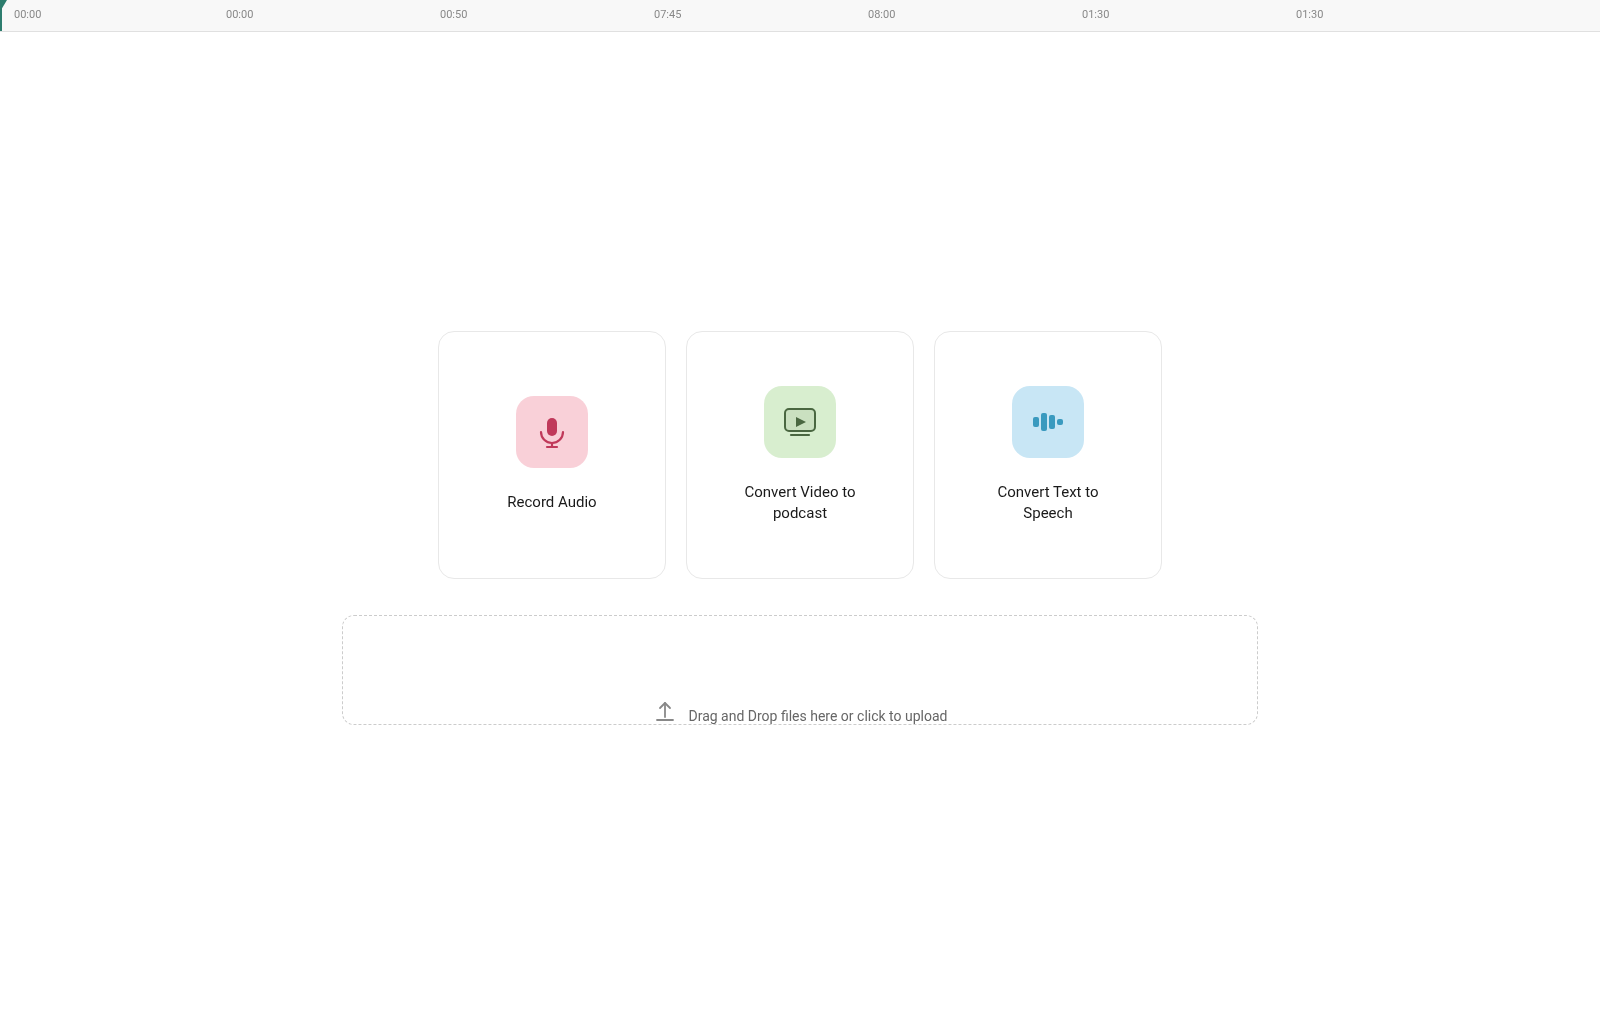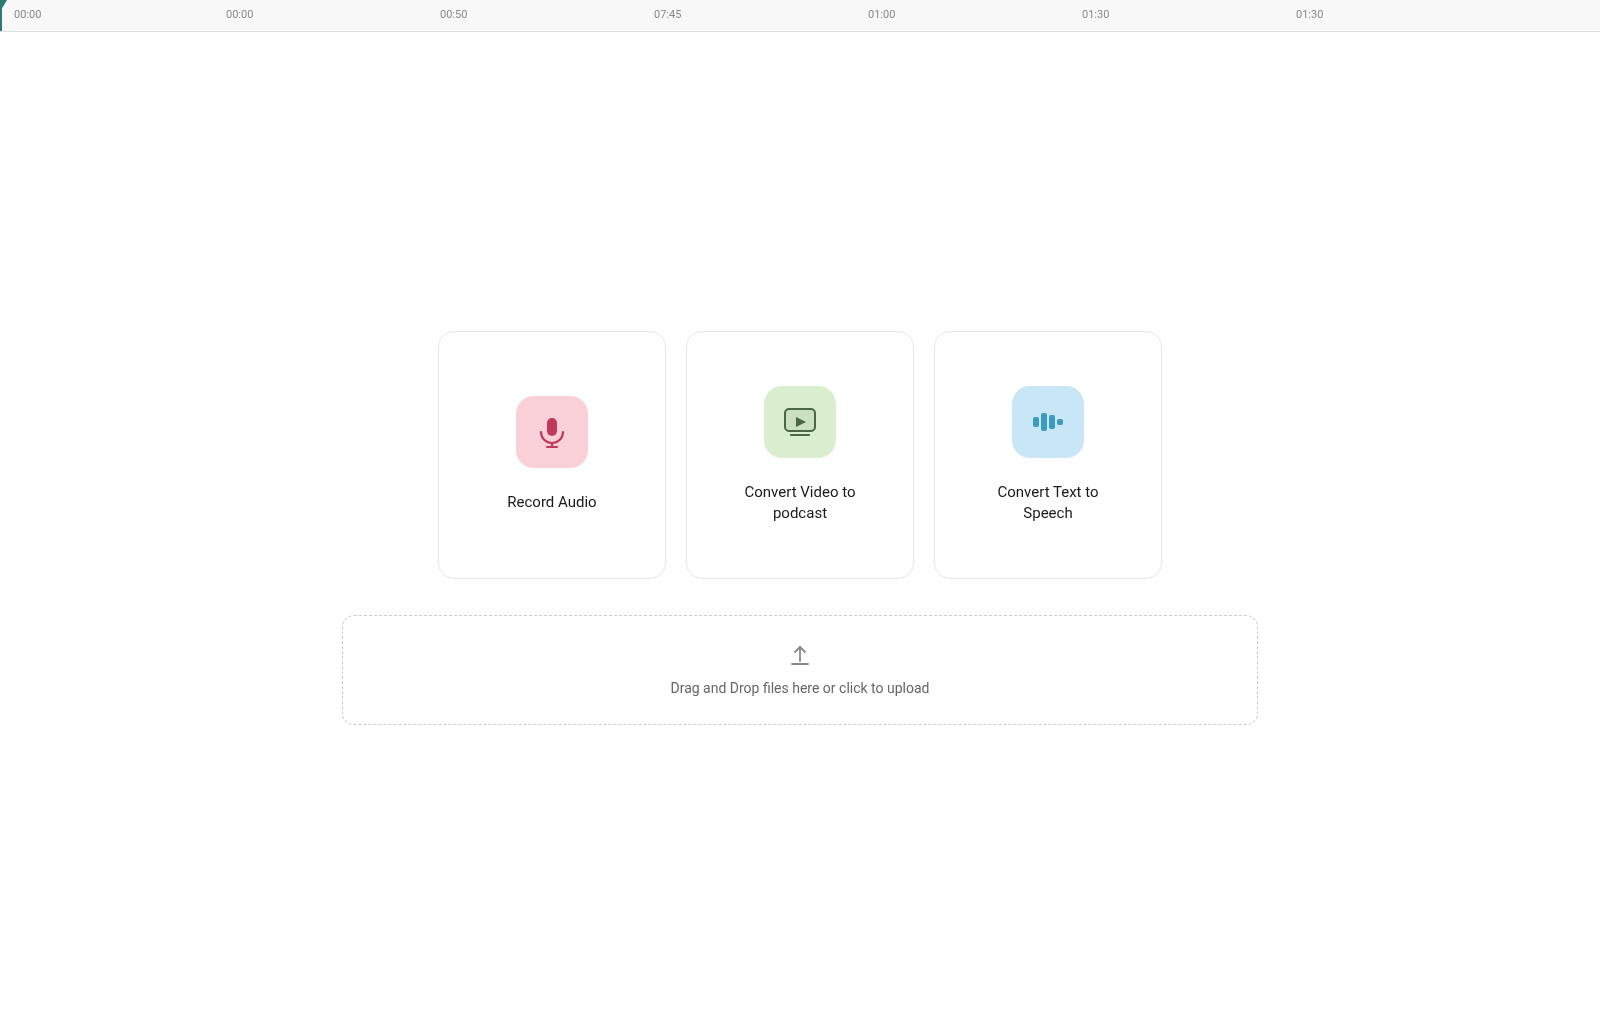--- a/index.html
+++ b/index.html
@@ -133,26 +133,25 @@
       font-weight: 400;
     }
 
     
     .drop-zone {
       width: 916px;
       min-height: 110px;
       border: 1.5px dashed #cccccc;
       border-radius: 12px;
       display: flex;
-      align-items: center;
+      align-items: flex-end;
       justify-content: center;
       gap: 12px;
       cursor: pointer;
       background: #fff;
-      flex-direction: column;
     }
 
     .drop-zone-text {
       font-size: 14px;
       color: #666;
     }
 
     .upload-icon-svg {
       width: 24px;
       height: 24px;
@@ -175,21 +174,21 @@
   <span class="timeline-tick" style="left: 226px">
     <span class="timeline-tick-label">00:00</span>
   </span>
   <span class="timeline-tick" style="left: 440px">
     <span class="timeline-tick-label">00:50</span>
   </span>
   <span class="timeline-tick" style="left: 654px">
     <span class="timeline-tick-label">07:45</span>
   </span>
   <span class="timeline-tick" style="left: 868px">
-    <span class="timeline-tick-label">01:00</span>
+    <span class="timeline-tick-label">08:00</span>
   </span>
   <span class="timeline-tick" style="left: 1082px">
     <span class="timeline-tick-label">01:30</span>
   </span>
   <span class="timeline-tick" style="left: 1296px">
     <span class="timeline-tick-label">01:30</span>
   </span>
 </div>
 
 <div class="main-content">

